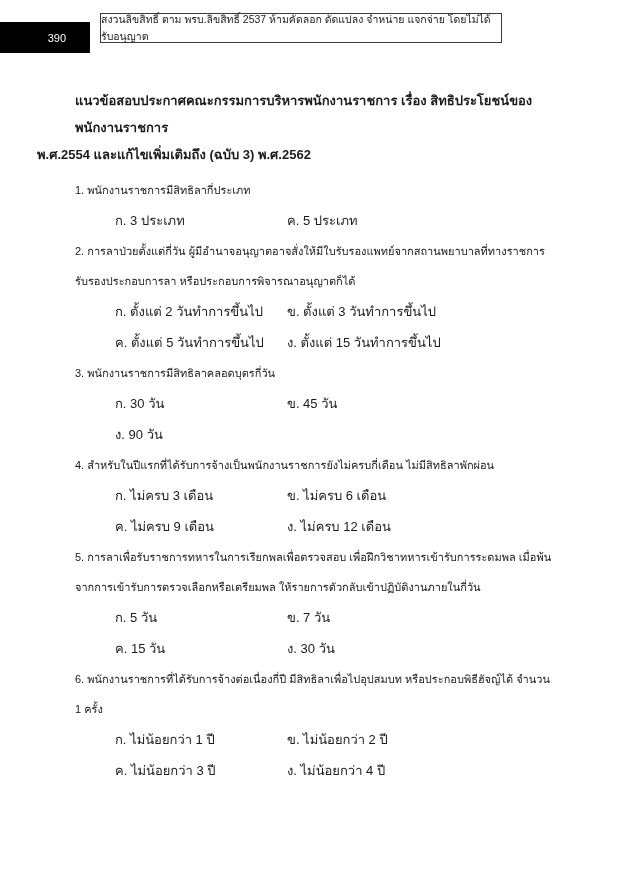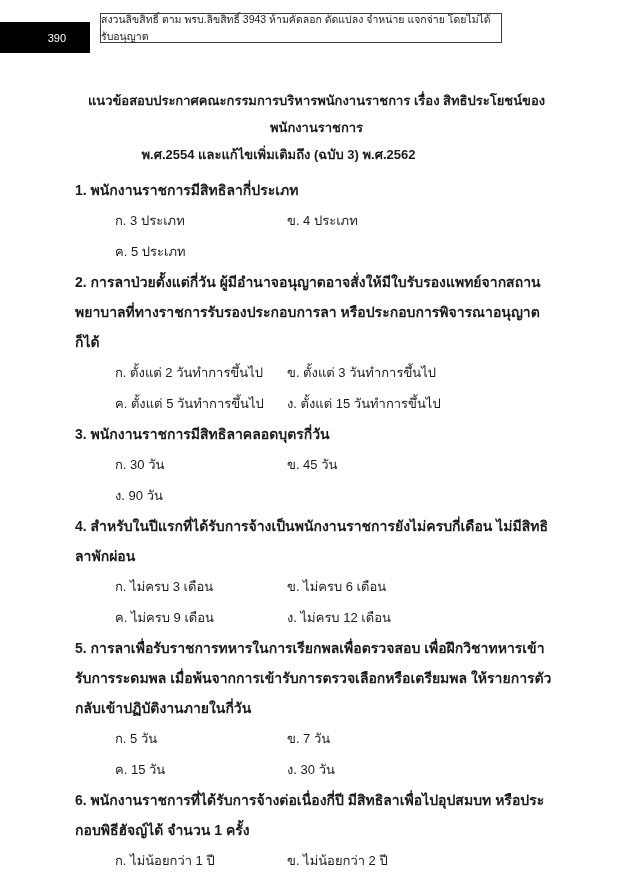--- a/index.html
+++ b/index.html
@@ -11,54 +11,53 @@
   .page-badge { position:absolute; left:0; top:22px; width:90px; height:31px;
                 background:#000; color:#fff; font-size:11px;
                 display:flex; align-items:center; justify-content:flex-end;
                 padding-right:24px; }
   .copy-box { position:absolute; left:100px; top:13px; width:402px; height:30px;
               border:1px solid #3c3c3c; display:flex; align-items:center;
               justify-content:center; font-size:10.5px; color:#222; }
 
   
   .content { padding:0 63px 0 75px; }
-  .doc-title { margin-top:34px; text-align:center; font-weight:bold;
+  .doc-title { margin-top:34px; font-weight:bold;
                font-size:13px; line-height:27px; }
   .title-line2 { position:relative; left:-38px; }
 
   .questions { margin-top:7px; }
-  .q-text { font-weight:bold; font-size:14px; line-height:30px; }
+  .q-text { font-weight:normal; font-size:11px; line-height:30px; }
   .options { display:grid; grid-template-columns:172px auto;
              justify-content:start; padding-left:40px;
              font-size:13px; line-height:31px; }
 </style>
 </head>
 <body>
 
 <div class="header">
   <div class="page-badge">
     <span>390</span>
   </div>
   <div class="copy-box">
-    <span>สงวนลิขสิทธิ์ ตาม พรบ.ลิขสิทธิ์ 3943 ห้ามคัดลอก ดัดแปลง จำหน่าย แจกจ่าย โดยไม่ได้รับอนุญาต</span>
+    <span>สงวนลิขสิทธิ์ ตาม พรบ.ลิขสิทธิ์ 2537 ห้ามคัดลอก ดัดแปลง จำหน่าย แจกจ่าย โดยไม่ได้รับอนุญาต</span>
   </div>
 </div>
 
 <div class="content">
   <div class="doc-title">
     <div class="title-line1">แนวข้อสอบประกาศคณะกรรมการบริหารพนักงานราชการ เรื่อง สิทธิประโยชน์ของพนักงานราชการ</div>
     <div class="title-line2">พ.ศ.2554 และแก้ไขเพิ่มเติมถึง (ฉบับ 3) พ.ศ.2562</div>
   </div>
 
   <div class="questions" id="questions">
   <div class="question">
     <div class="q-text">1. พนักงานราชการมีสิทธิลากี่ประเภท</div>
     <div class="options">
       <div class="opt">ก. 3 ประเภท</div>
-      <div class="opt">ข. 4 ประเภท</div>
       <div class="opt">ค. 5 ประเภท</div>
     </div>
   </div>
 
   <div class="question">
     <div class="q-text">2. การลาป่วยตั้งแต่กี่วัน ผู้มีอำนาจอนุญาตอาจสั่งให้มีใบรับรองแพทย์จากสถานพยาบาลที่ทางราชการรับรองประกอบการลา หรือประกอบการพิจารณาอนุญาตก็ได้</div>
     <div class="options">
       <div class="opt">ก. ตั้งแต่ 2 วันทำการขึ้นไป</div>
       <div class="opt">ข. ตั้งแต่ 3 วันทำการขึ้นไป</div>
       <div class="opt">ค. ตั้งแต่ 5 วันทำการขึ้นไป</div>

